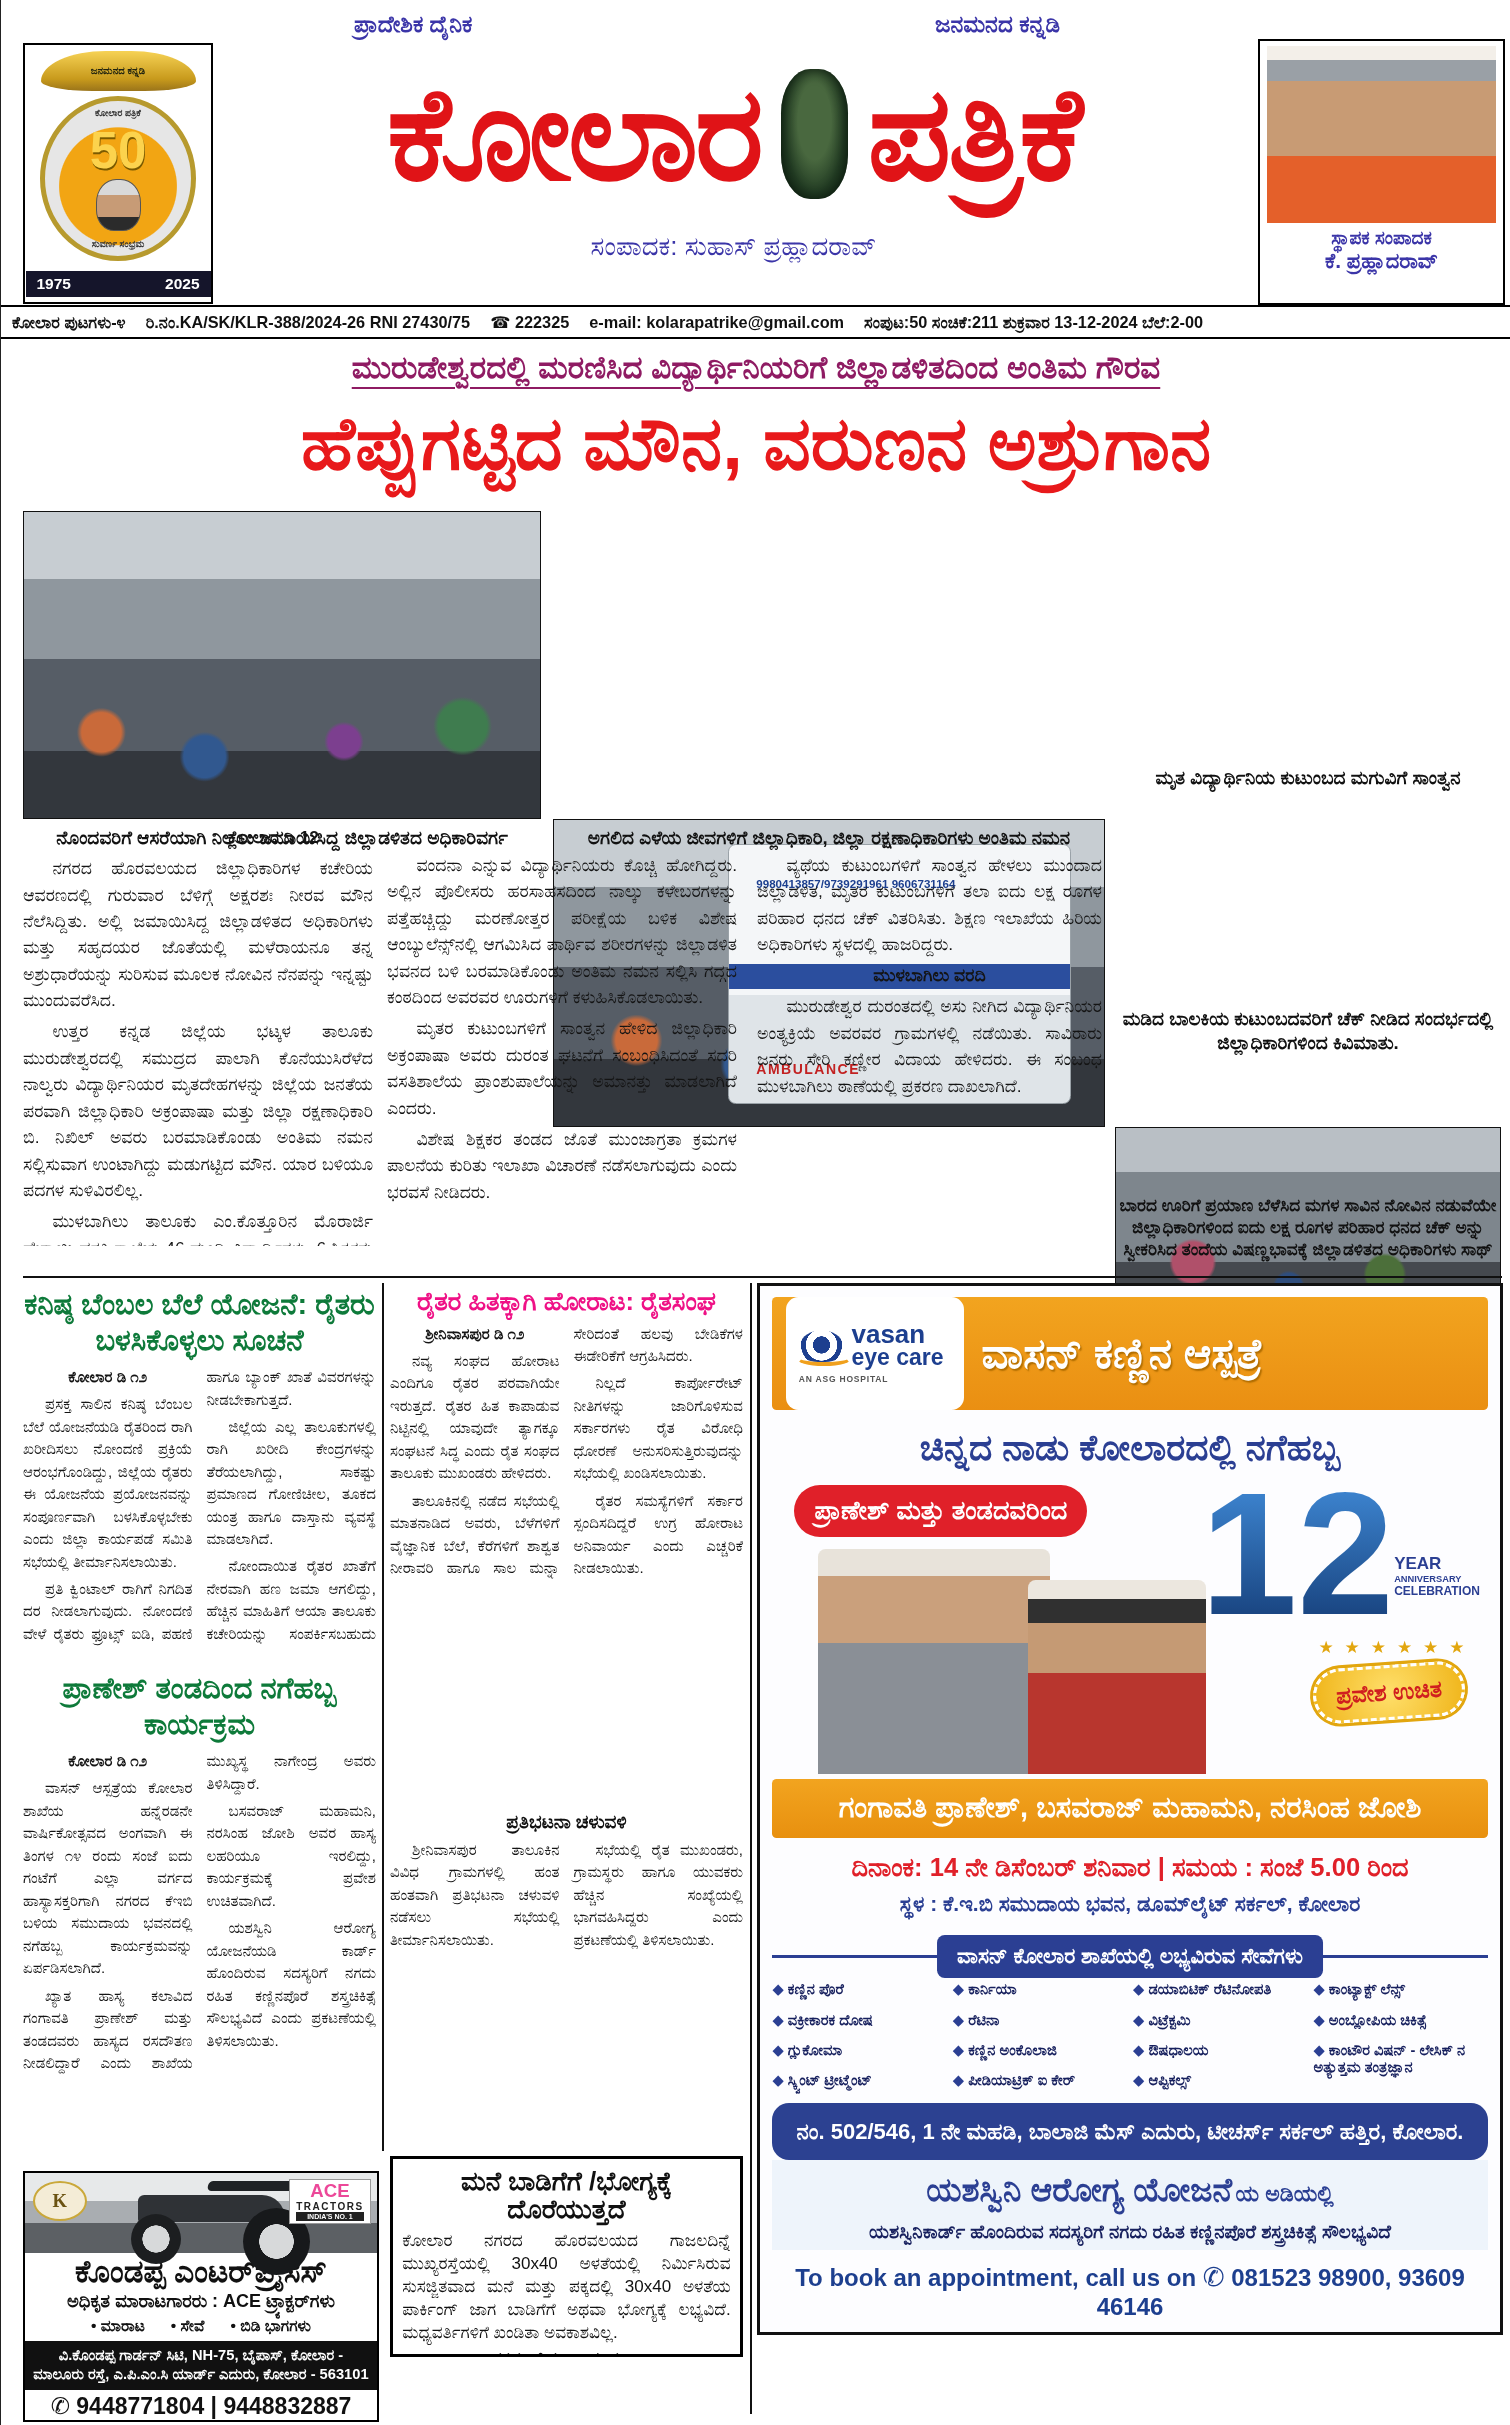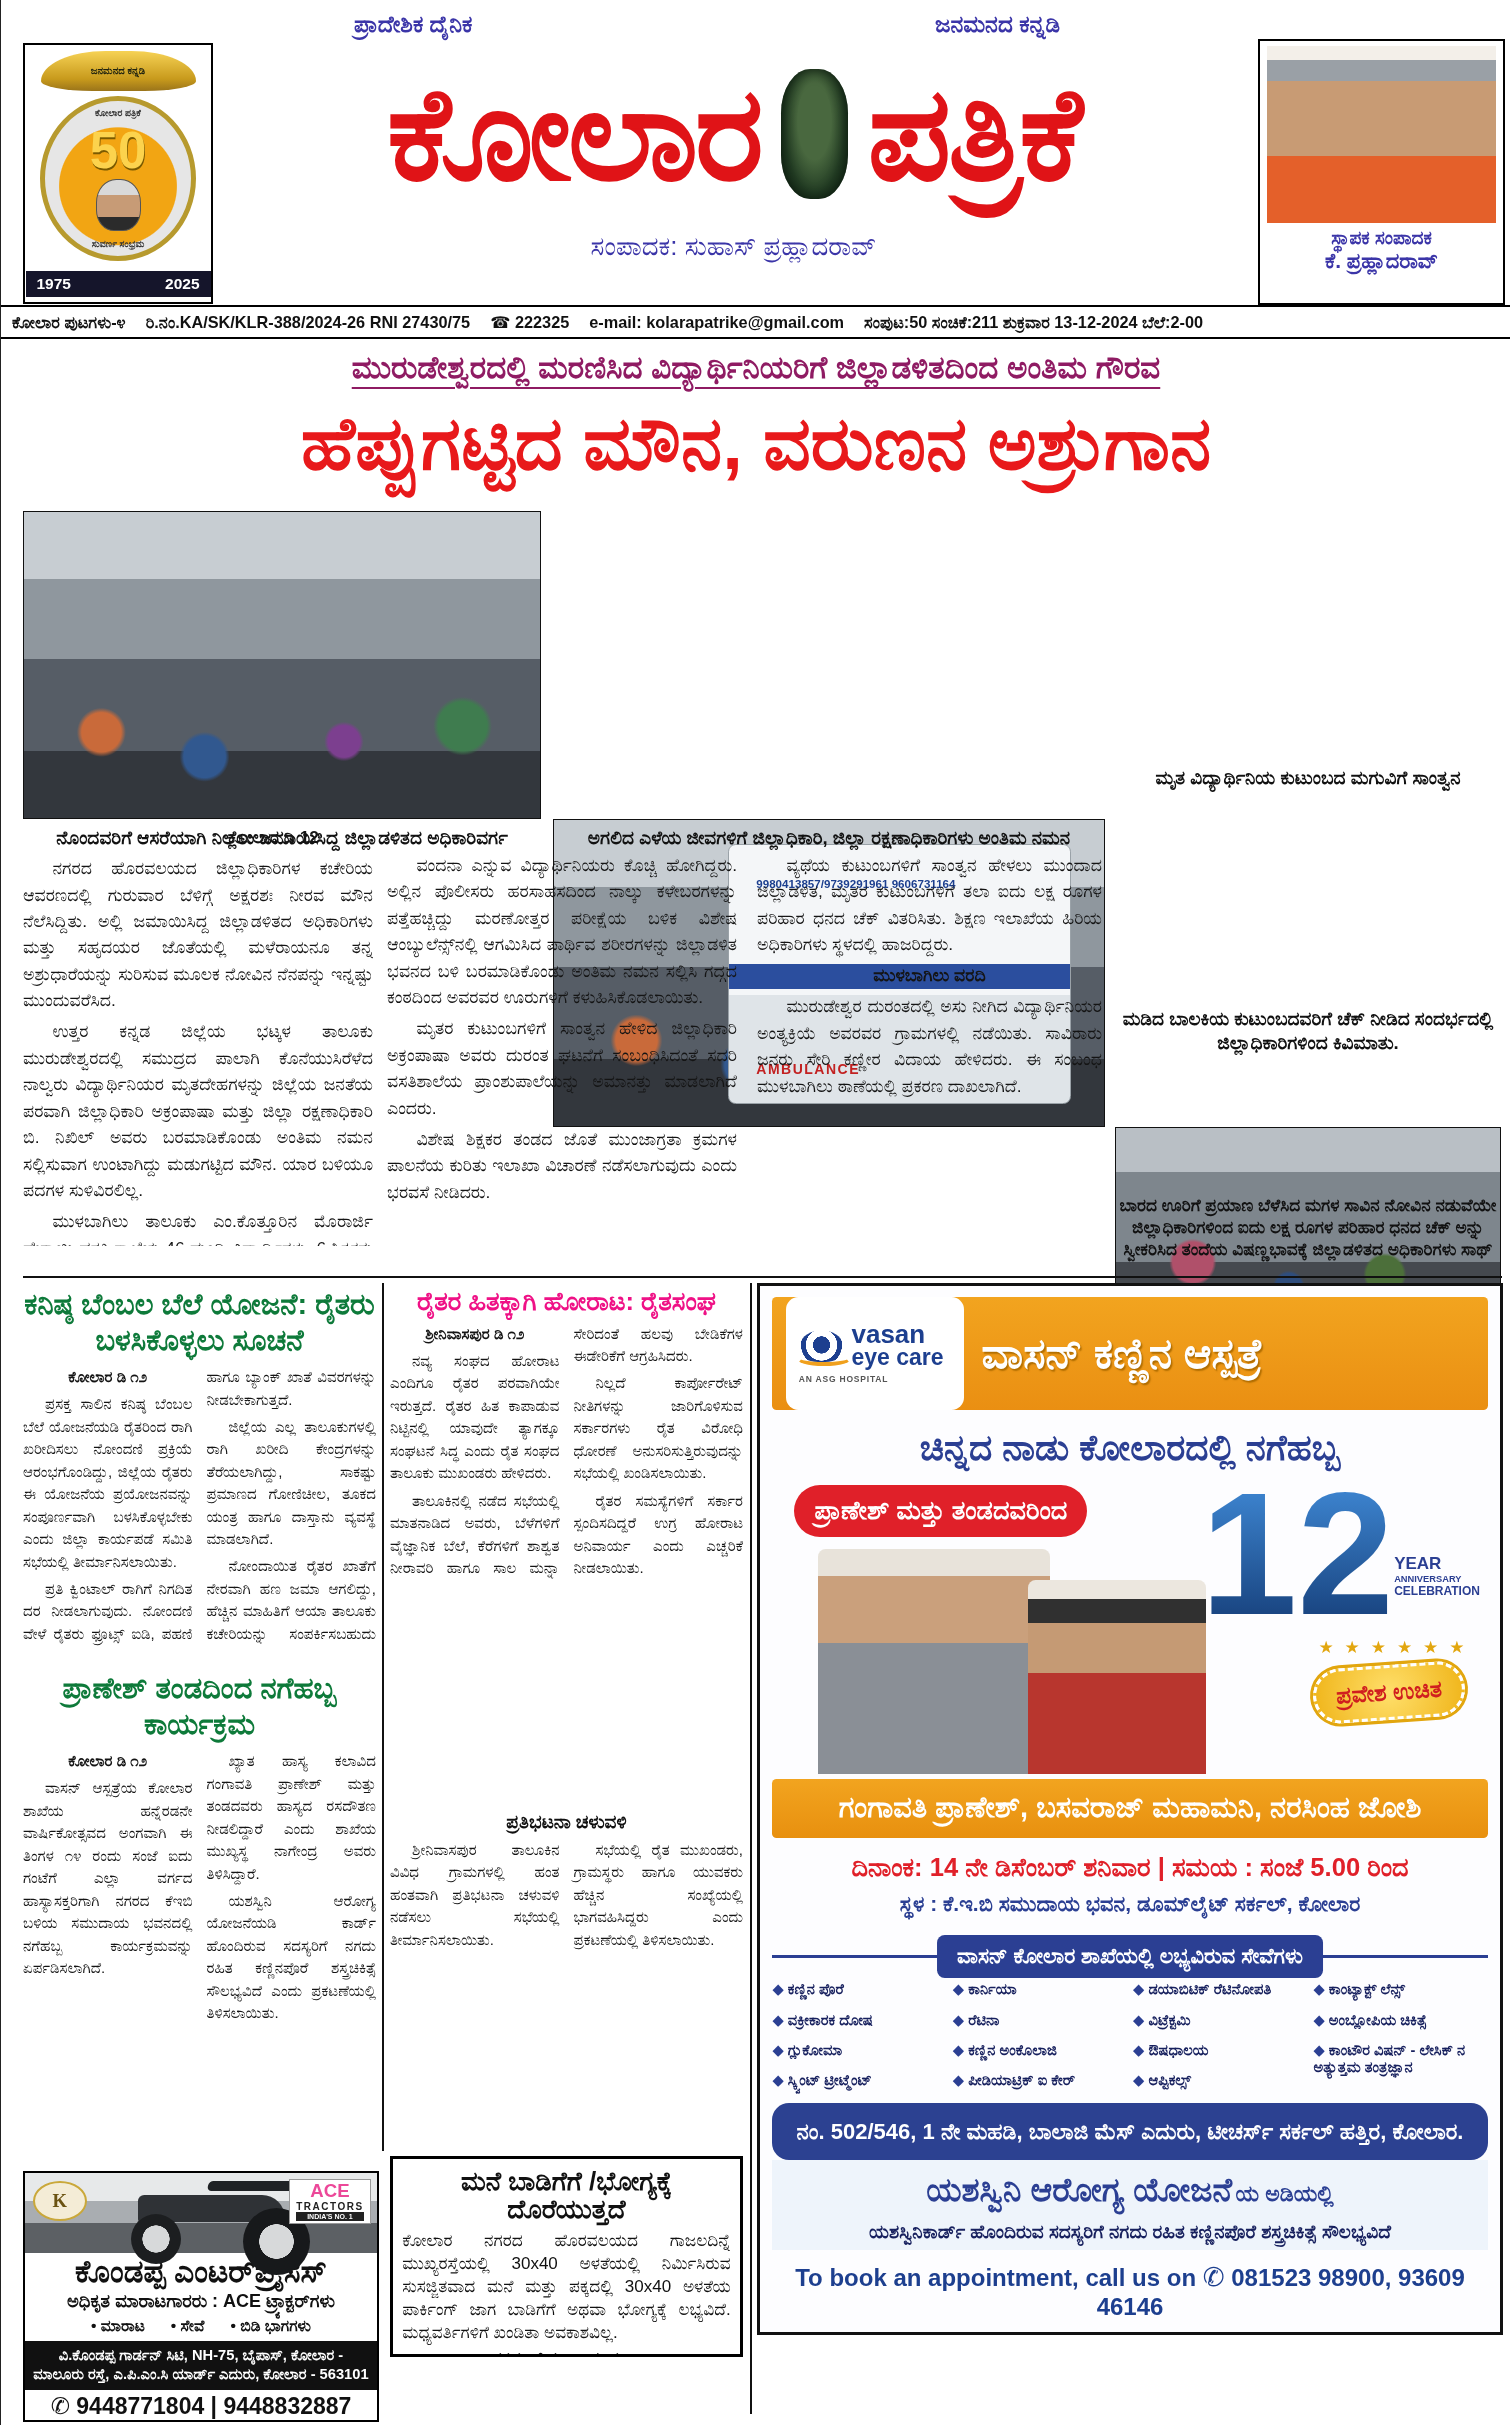--- a/index.html
+++ b/index.html
@@ -252,20 +252,21 @@
       <p>ಪ್ರಸಕ್ತ ಸಾಲಿನ ಕನಿಷ್ಠ ಬೆಂಬಲ ಬೆಲೆ ಯೋಜನೆಯಡಿ ರೈತರಿಂದ ರಾಗಿ ಖರೀದಿಸಲು ನೋಂದಣಿ ಪ್ರಕ್ರಿಯೆ ಆರಂಭಗೊಂಡಿದ್ದು, ಜಿಲ್ಲೆಯ ರೈತರು ಈ ಯೋಜನೆಯ ಪ್ರಯೋಜನವನ್ನು ಸಂಪೂರ್ಣವಾಗಿ ಬಳಸಿಕೊಳ್ಳಬೇಕು ಎಂದು ಜಿಲ್ಲಾ ಕಾರ್ಯಪಡೆ ಸಮಿತಿ ಸಭೆಯಲ್ಲಿ ತೀರ್ಮಾನಿಸಲಾಯಿತು.</p>
       <p>ಪ್ರತಿ ಕ್ವಿಂಟಾಲ್ ರಾಗಿಗೆ ನಿಗದಿತ ದರ ನೀಡಲಾಗುವುದು. ನೋಂದಣಿ ವೇಳೆ ರೈತರು ಫ್ರೂಟ್ಸ್ ಐಡಿ, ಪಹಣಿ ಹಾಗೂ ಬ್ಯಾಂಕ್ ಖಾತೆ ವಿವರಗಳನ್ನು ನೀಡಬೇಕಾಗುತ್ತದೆ.</p>
       <p>ಜಿಲ್ಲೆಯ ಎಲ್ಲ ತಾಲೂಕುಗಳಲ್ಲಿ ರಾಗಿ ಖರೀದಿ ಕೇಂದ್ರಗಳನ್ನು ತೆರೆಯಲಾಗಿದ್ದು, ಸಾಕಷ್ಟು ಪ್ರಮಾಣದ ಗೋಣಿಚೀಲ, ತೂಕದ ಯಂತ್ರ ಹಾಗೂ ದಾಸ್ತಾನು ವ್ಯವಸ್ಥೆ ಮಾಡಲಾಗಿದೆ.</p>
       <p>ನೋಂದಾಯಿತ ರೈತರ ಖಾತೆಗೆ ನೇರವಾಗಿ ಹಣ ಜಮಾ ಆಗಲಿದ್ದು, ಹೆಚ್ಚಿನ ಮಾಹಿತಿಗೆ ಆಯಾ ತಾಲೂಕು ಕಚೇರಿಯನ್ನು ಸಂಪರ್ಕಿಸಬಹುದು ಎಂದು ಜಿಲ್ಲಾ ಕಾರ್ಯಪಡೆ ಸಮಿತಿ ತೀರ್ಮಾನಿಸಿ ಲಾಯಿತು.</p>
     </div>
     <h2 class="story-h-green" style="margin-top:11px;">ಪ್ರಾಣೇಶ್ ತಂಡದಿಂದ ನಗೆಹಬ್ಬ ಕಾರ್ಯಕ್ರಮ</h2>
     <div class="twocol" style="height:434px;overflow:hidden;">
       <p class="dl">ಕೋಲಾರ ಡಿ ೧೨</p>
       <p>ವಾಸನ್ ಆಸ್ಪತ್ರೆಯ ಕೋಲಾರ ಶಾಖೆಯ ಹನ್ನೆರಡನೇ ವಾರ್ಷಿಕೋತ್ಸವದ ಅಂಗವಾಗಿ ಈ ತಿಂಗಳ ೧೪ ರಂದು ಸಂಜೆ ಐದು ಗಂಟೆಗೆ ಎಲ್ಲಾ ವರ್ಗದ ಹಾಸ್ಯಾಸಕ್ತರಿಗಾಗಿ ನಗರದ ಕೆಇಬಿ ಬಳಿಯ ಸಮುದಾಯ ಭವನದಲ್ಲಿ ನಗೆಹಬ್ಬ ಕಾರ್ಯಕ್ರಮವನ್ನು ಏರ್ಪಡಿಸಲಾಗಿದೆ.</p>
       <p>ಖ್ಯಾತ ಹಾಸ್ಯ ಕಲಾವಿದ ಗಂಗಾವತಿ ಪ್ರಾಣೇಶ್ ಮತ್ತು ತಂಡದವರು ಹಾಸ್ಯದ ರಸದೌತಣ ನೀಡಲಿದ್ದಾರೆ ಎಂದು ಶಾಖೆಯ ಮುಖ್ಯಸ್ಥ ನಾಗೇಂದ್ರ ಅವರು ತಿಳಿಸಿದ್ದಾರೆ.</p>
+      <p>ಬಸವರಾಜ್ ಮಹಾಮನಿ, ನರಸಿಂಹ ಜೋಶಿ ಅವರ ಹಾಸ್ಯ ಲಹರಿಯೂ ಇರಲಿದ್ದು, ಕಾರ್ಯಕ್ರಮಕ್ಕೆ ಪ್ರವೇಶ ಉಚಿತವಾಗಿದೆ.</p>
       <p>ಯಶಸ್ವಿನಿ ಆರೋಗ್ಯ ಯೋಜನೆಯಡಿ ಕಾರ್ಡ್ ಹೊಂದಿರುವ ಸದಸ್ಯರಿಗೆ ನಗದು ರಹಿತ ಕಣ್ಣಿನಪೊರೆ ಶಸ್ತ್ರಚಿಕಿತ್ಸೆ ಸೌಲಭ್ಯವಿದೆ ಎಂದು ಪ್ರಕಟಣೆಯಲ್ಲಿ ತಿಳಿಸಲಾಯಿತು.</p>
     </div>
   </div>
 
   <div class="abs story-box" style="left:389px;top:1286px;width:353px;height:860px;">
     <h2 class="story-h-pink">ರೈತರ ಹಿತಕ್ಕಾಗಿ ಹೋರಾಟ: ರೈತಸಂಘ</h2>
     <div class="twocol" style="height:480px;overflow:hidden;">
       <p class="dl">ಶ್ರೀನಿವಾಸಪುರ ಡಿ ೧೨</p>
       <p>ನವ್ಯ ಸಂಘದ ಹೋರಾಟ ಎಂದಿಗೂ ರೈತರ ಪರವಾಗಿಯೇ ಇರುತ್ತದೆ. ರೈತರ ಹಿತ ಕಾಪಾಡುವ ನಿಟ್ಟಿನಲ್ಲಿ ಯಾವುದೇ ತ್ಯಾಗಕ್ಕೂ ಸಂಘಟನೆ ಸಿದ್ಧ ಎಂದು ರೈತ ಸಂಘದ ತಾಲೂಕು ಮುಖಂಡರು ಹೇಳಿದರು.</p>
       <p>ತಾಲೂಕಿನಲ್ಲಿ ನಡೆದ ಸಭೆಯಲ್ಲಿ ಮಾತನಾಡಿದ ಅವರು, ಬೆಳೆಗಳಿಗೆ ವೈಜ್ಞಾನಿಕ ಬೆಲೆ, ಕೆರೆಗಳಿಗೆ ಶಾಶ್ವತ ನೀರಾವರಿ ಹಾಗೂ ಸಾಲ ಮನ್ನಾ ಸೇರಿದಂತೆ ಹಲವು ಬೇಡಿಕೆಗಳ ಈಡೇರಿಕೆಗೆ ಆಗ್ರಹಿಸಿದರು.</p>

